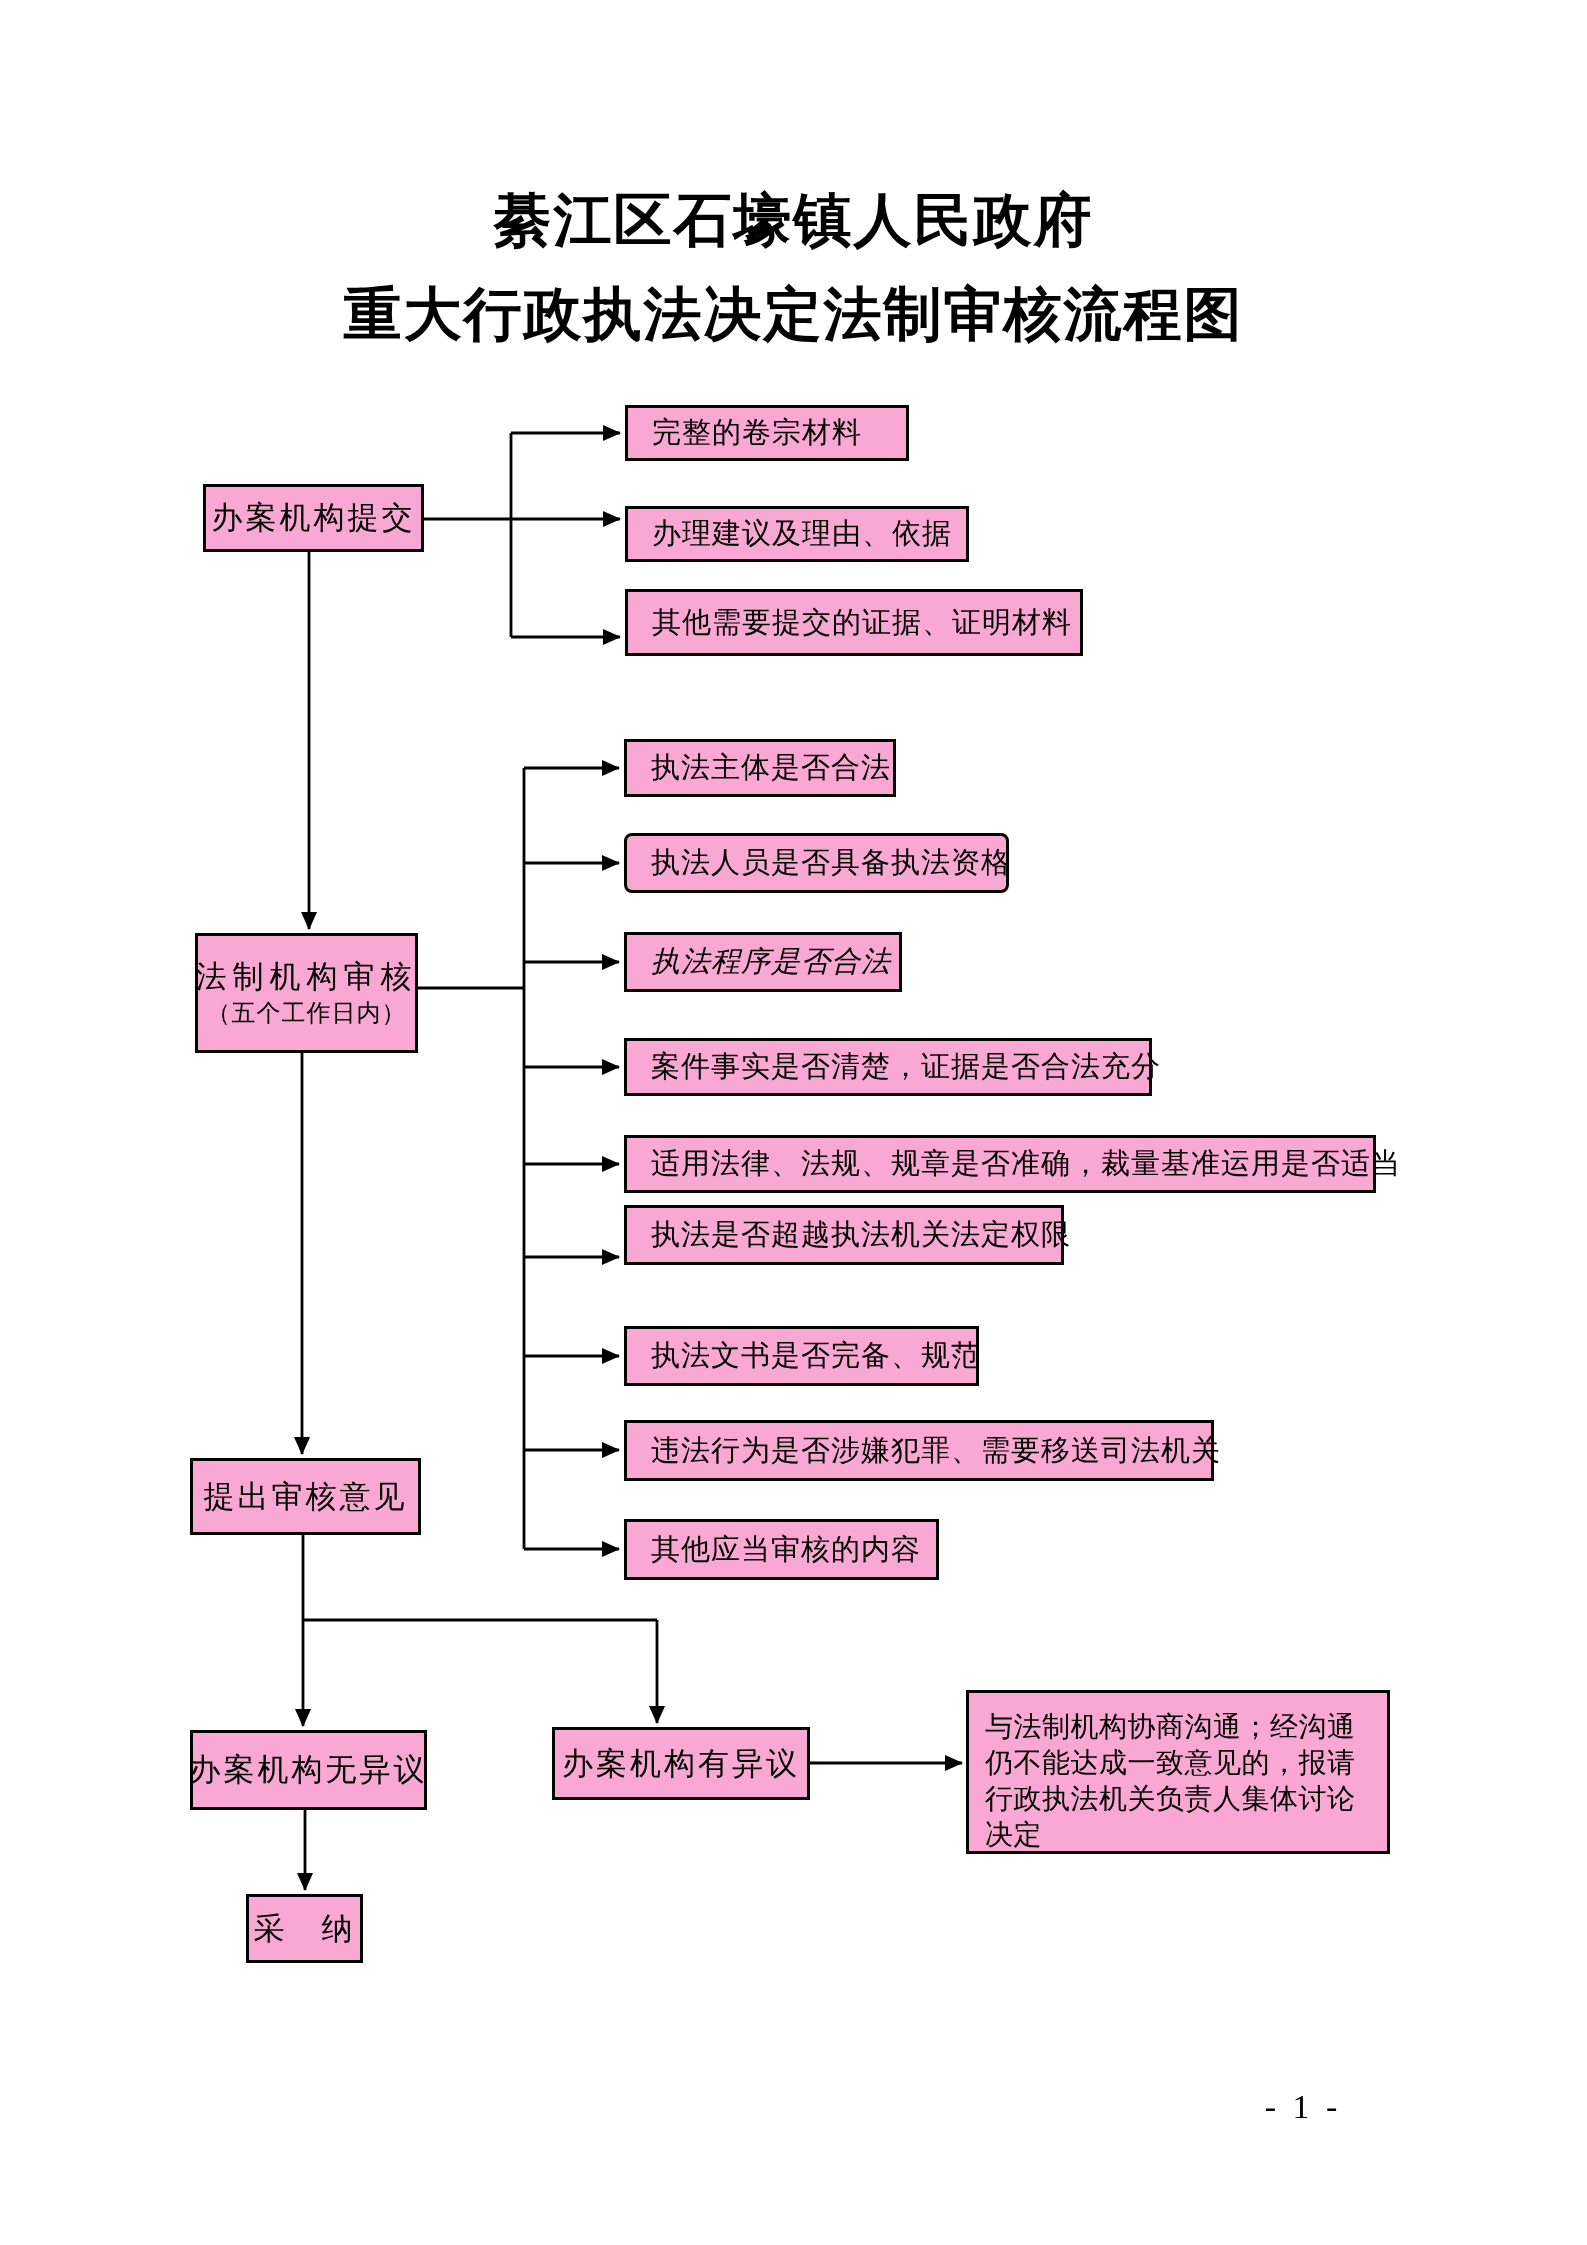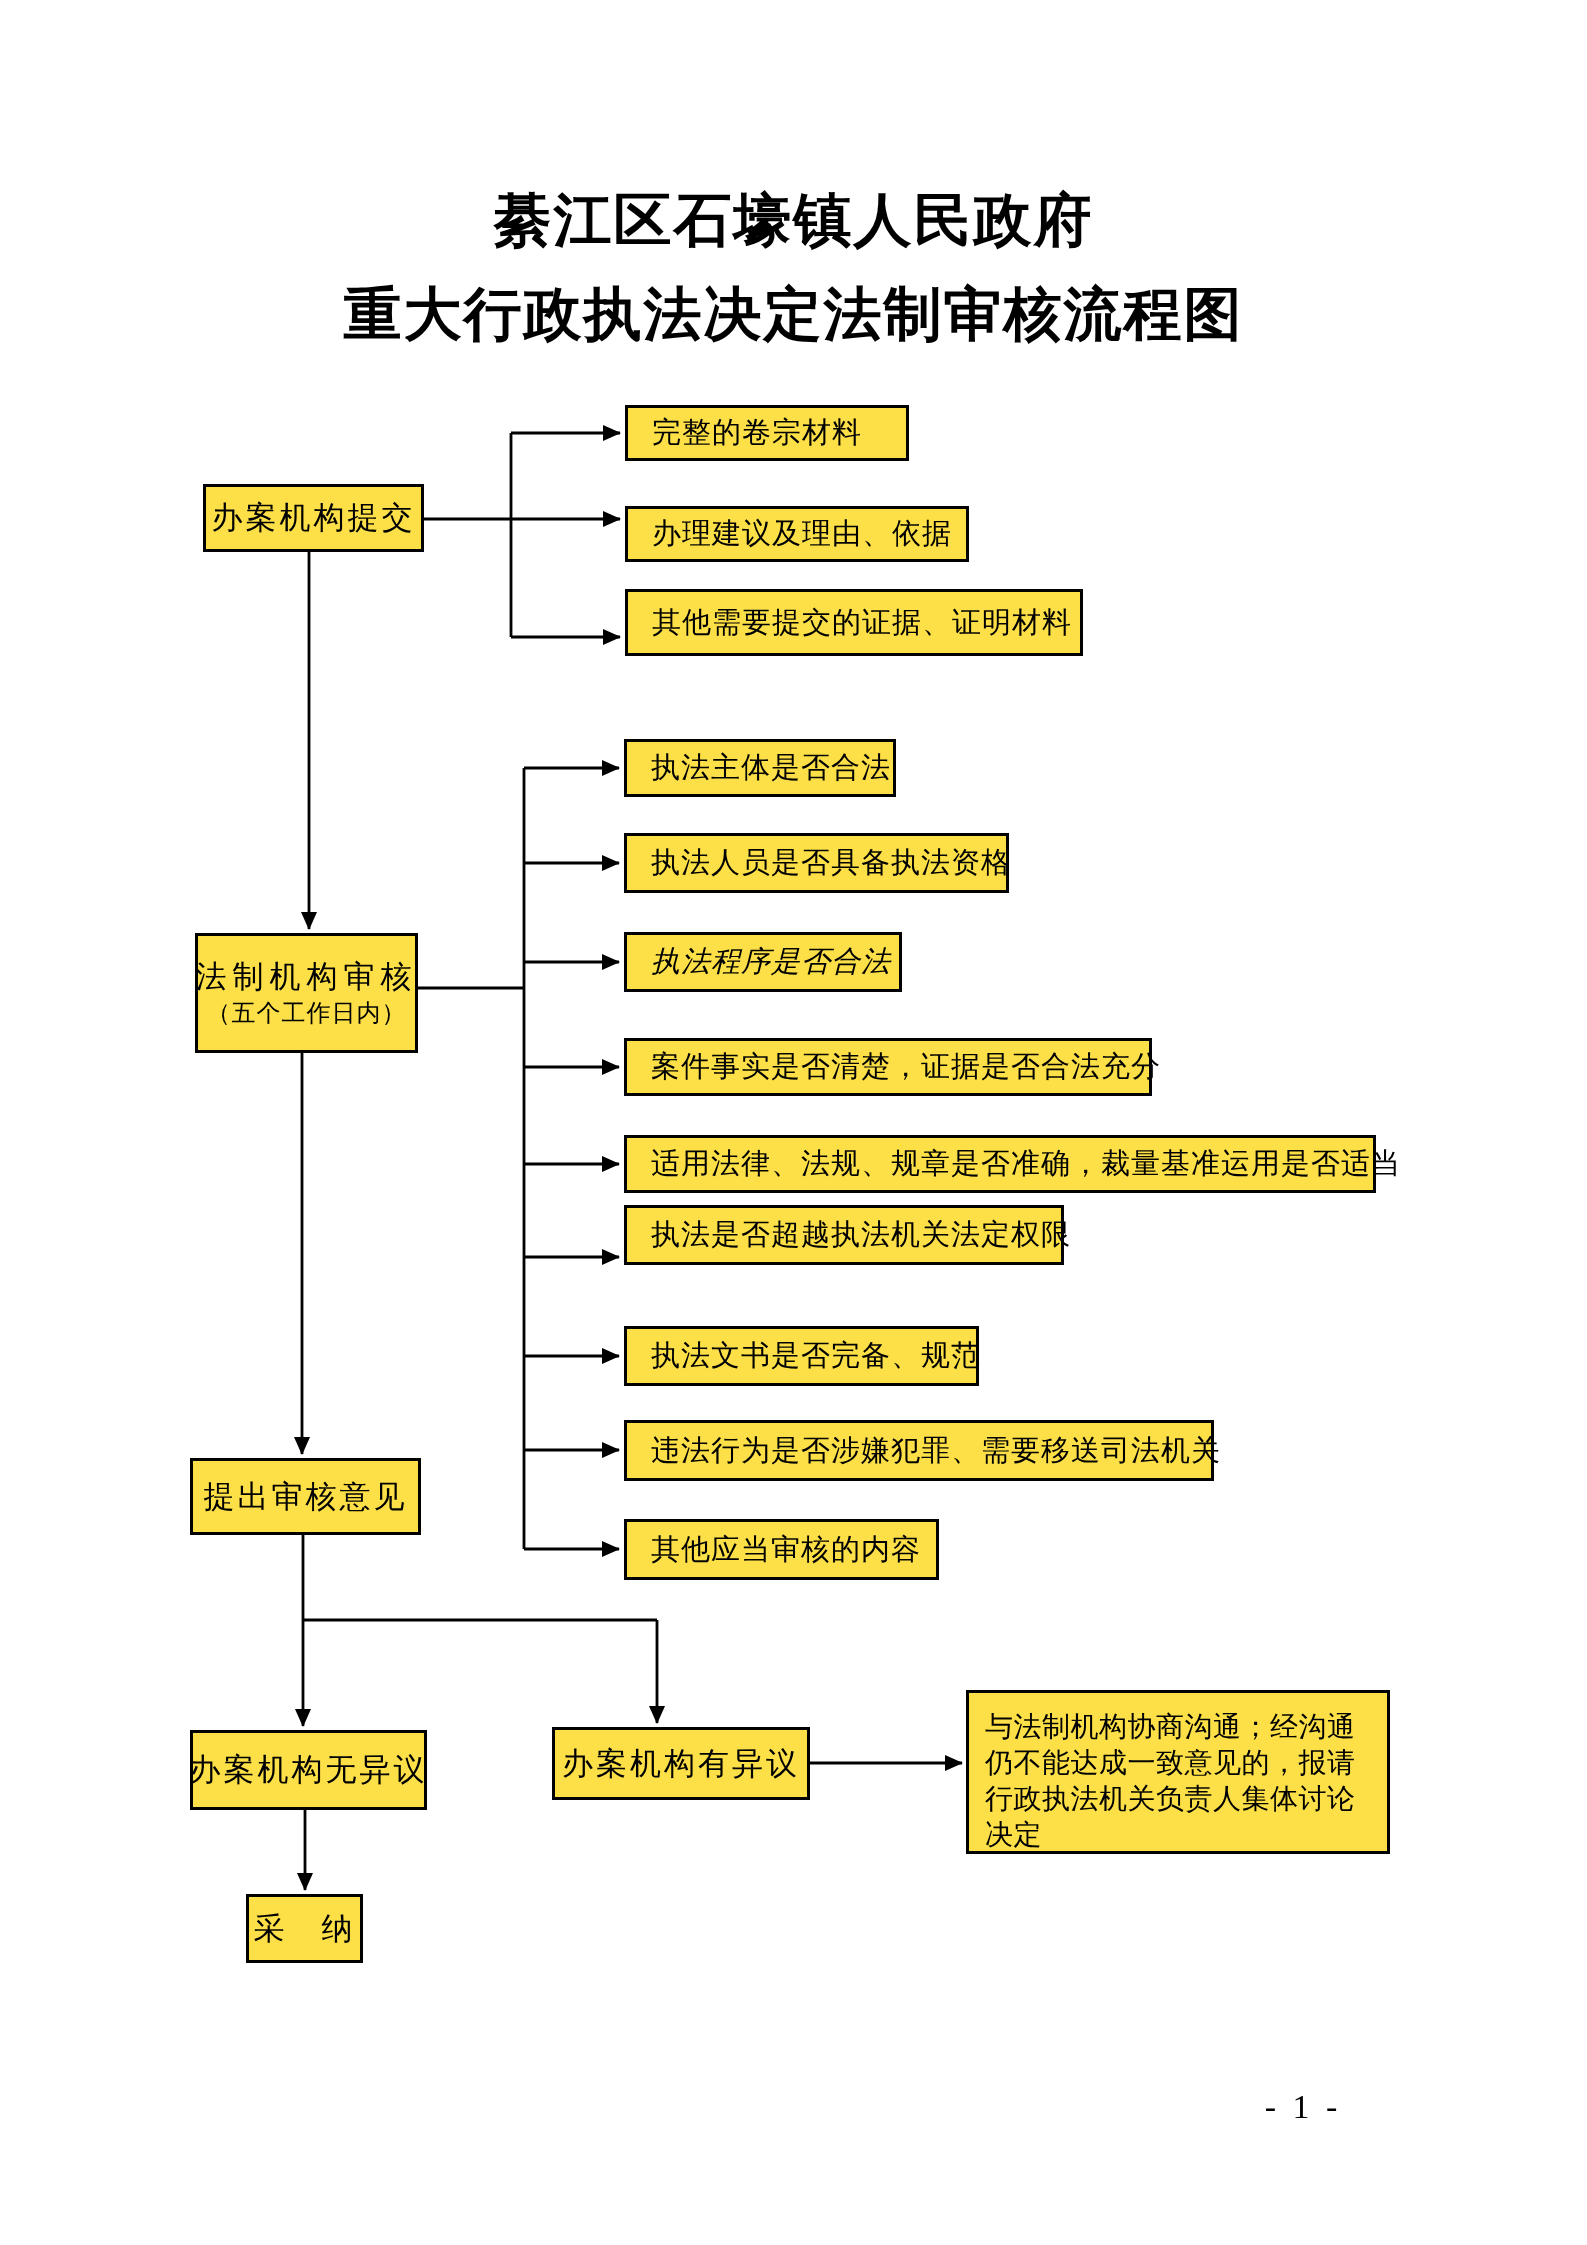--- a/index.html
+++ b/index.html
@@ -9,21 +9,21 @@
     margin:0 auto;overflow:hidden;
   }
   .title{
     position:absolute;left:0;width:1587px;text-align:center;
     font-weight:700;font-size:58px;line-height:1.15;letter-spacing:2px;
     white-space:nowrap;
   }
   #title1{top:188px;}
   #title2{top:282px;}
   .box{
-    position:absolute;border:3px solid #000;background:#fde047;
+    position:absolute;border:3px solid #000;background:#f9a8d4;
     display:flex;align-items:center;box-sizing:border-box;
     font-size:30px;white-space:nowrap;
   }
   .node{justify-content:center;letter-spacing:3px;font-size:31px;}
   .leaf{justify-content:flex-start;padding-left:24px;font-size:29px;letter-spacing:1px;}
   .node.twoline{flex-direction:column;justify-content:center;}
   .node.twoline .main{font-size:31px;letter-spacing:6px;line-height:1.35;}
   .node.twoline .sub{font-size:24px;letter-spacing:1px;line-height:1.3;}
   #node-consult{
     align-items:flex-start;justify-content:flex-start;
@@ -99,21 +99,21 @@
 
   <div class="box node" style="left:552px;top:1727px;width:258px;height:73px;">办案机构有异议</div>
 
   <div class="box" id="node-consult" style="left:966px;top:1690px;width:424px;height:164px;">与法制机构协商沟通；经沟通仍不能达成一致意见的，报请行政执法机关负责人集体讨论决定</div>
 
   <div class="box leaf" style="left:625px;top:405px;width:284px;height:56px;">完整的卷宗材料</div>
   <div class="box leaf" style="left:625px;top:506px;width:344px;height:56px;">办理建议及理由、依据</div>
   <div class="box leaf" style="left:625px;top:589px;width:458px;height:67px;">其他需要提交的证据、证明材料</div>
 
   <div class="box leaf" style="left:624px;top:739px;width:272px;height:58px;">执法主体是否合法</div>
-  <div class="box leaf" style="left:624px;top:833px;width:385px;height:60px;">执法人员是否具备执法资格</div>
+  <div class="box leaf" style="left:624px;top:833px;width:385px;height:60px;border-radius:8px;">执法人员是否具备执法资格</div>
   <div class="box leaf" style="left:624px;top:932px;width:278px;height:60px;font-style:italic;">执法程序是否合法</div>
   <div class="box leaf" style="left:624px;top:1038px;width:528px;height:58px;">案件事实是否清楚，证据是否合法充分</div>
   <div class="box leaf" style="left:624px;top:1135px;width:752px;height:58px;">适用法律、法规、规章是否准确，裁量基准运用是否适当</div>
   <div class="box leaf" style="left:624px;top:1205px;width:440px;height:60px;">执法是否超越执法机关法定权限</div>
   <div class="box leaf" style="left:624px;top:1326px;width:355px;height:60px;">执法文书是否完备、规范</div>
   <div class="box leaf" style="left:624px;top:1420px;width:590px;height:61px;">违法行为是否涉嫌犯罪、需要移送司法机关</div>
   <div class="box leaf" style="left:624px;top:1519px;width:315px;height:61px;">其他应当审核的内容</div>
 
   <div id="page-number">- 1 -</div>
 

